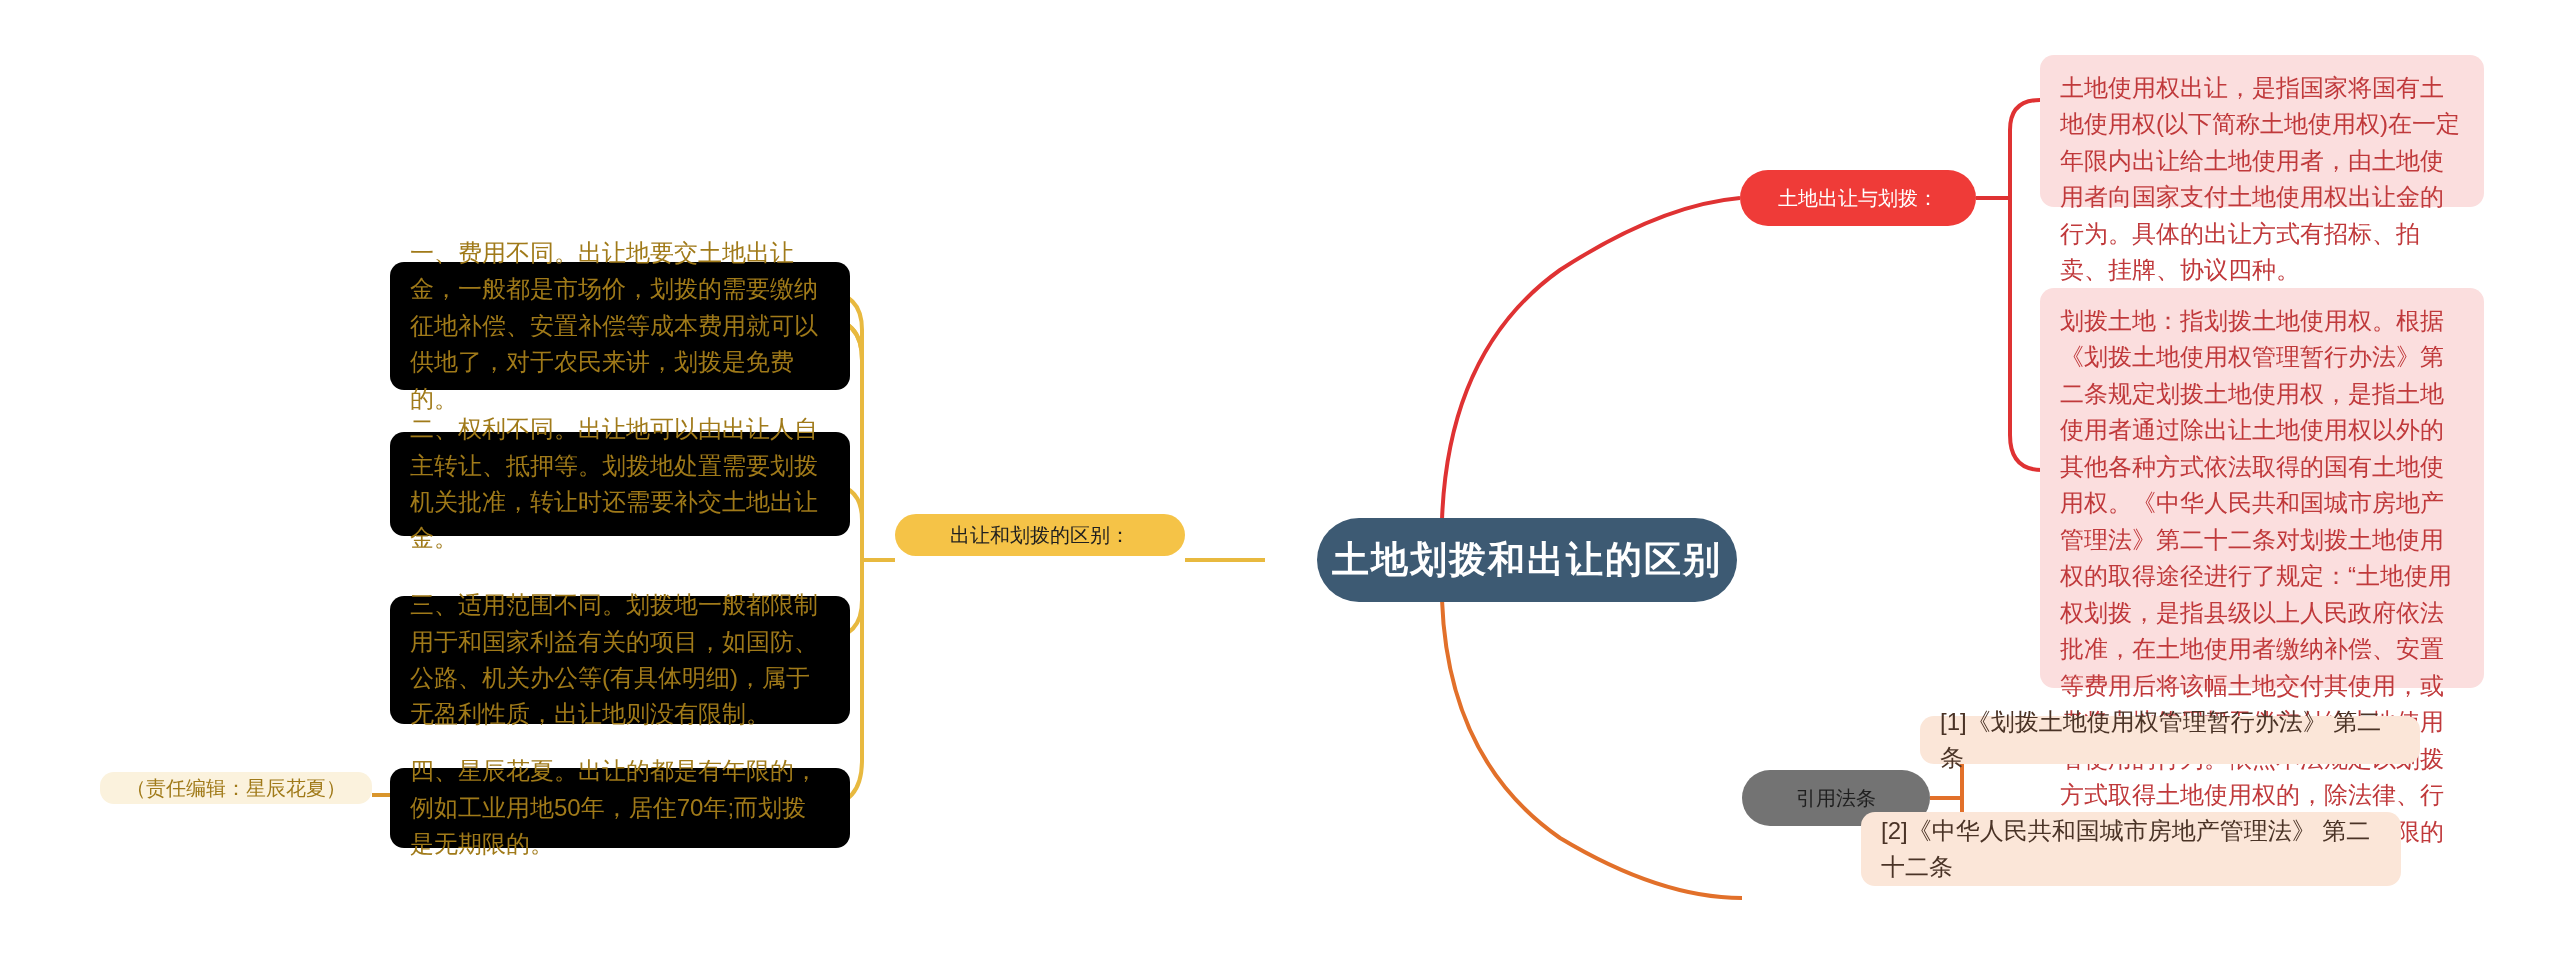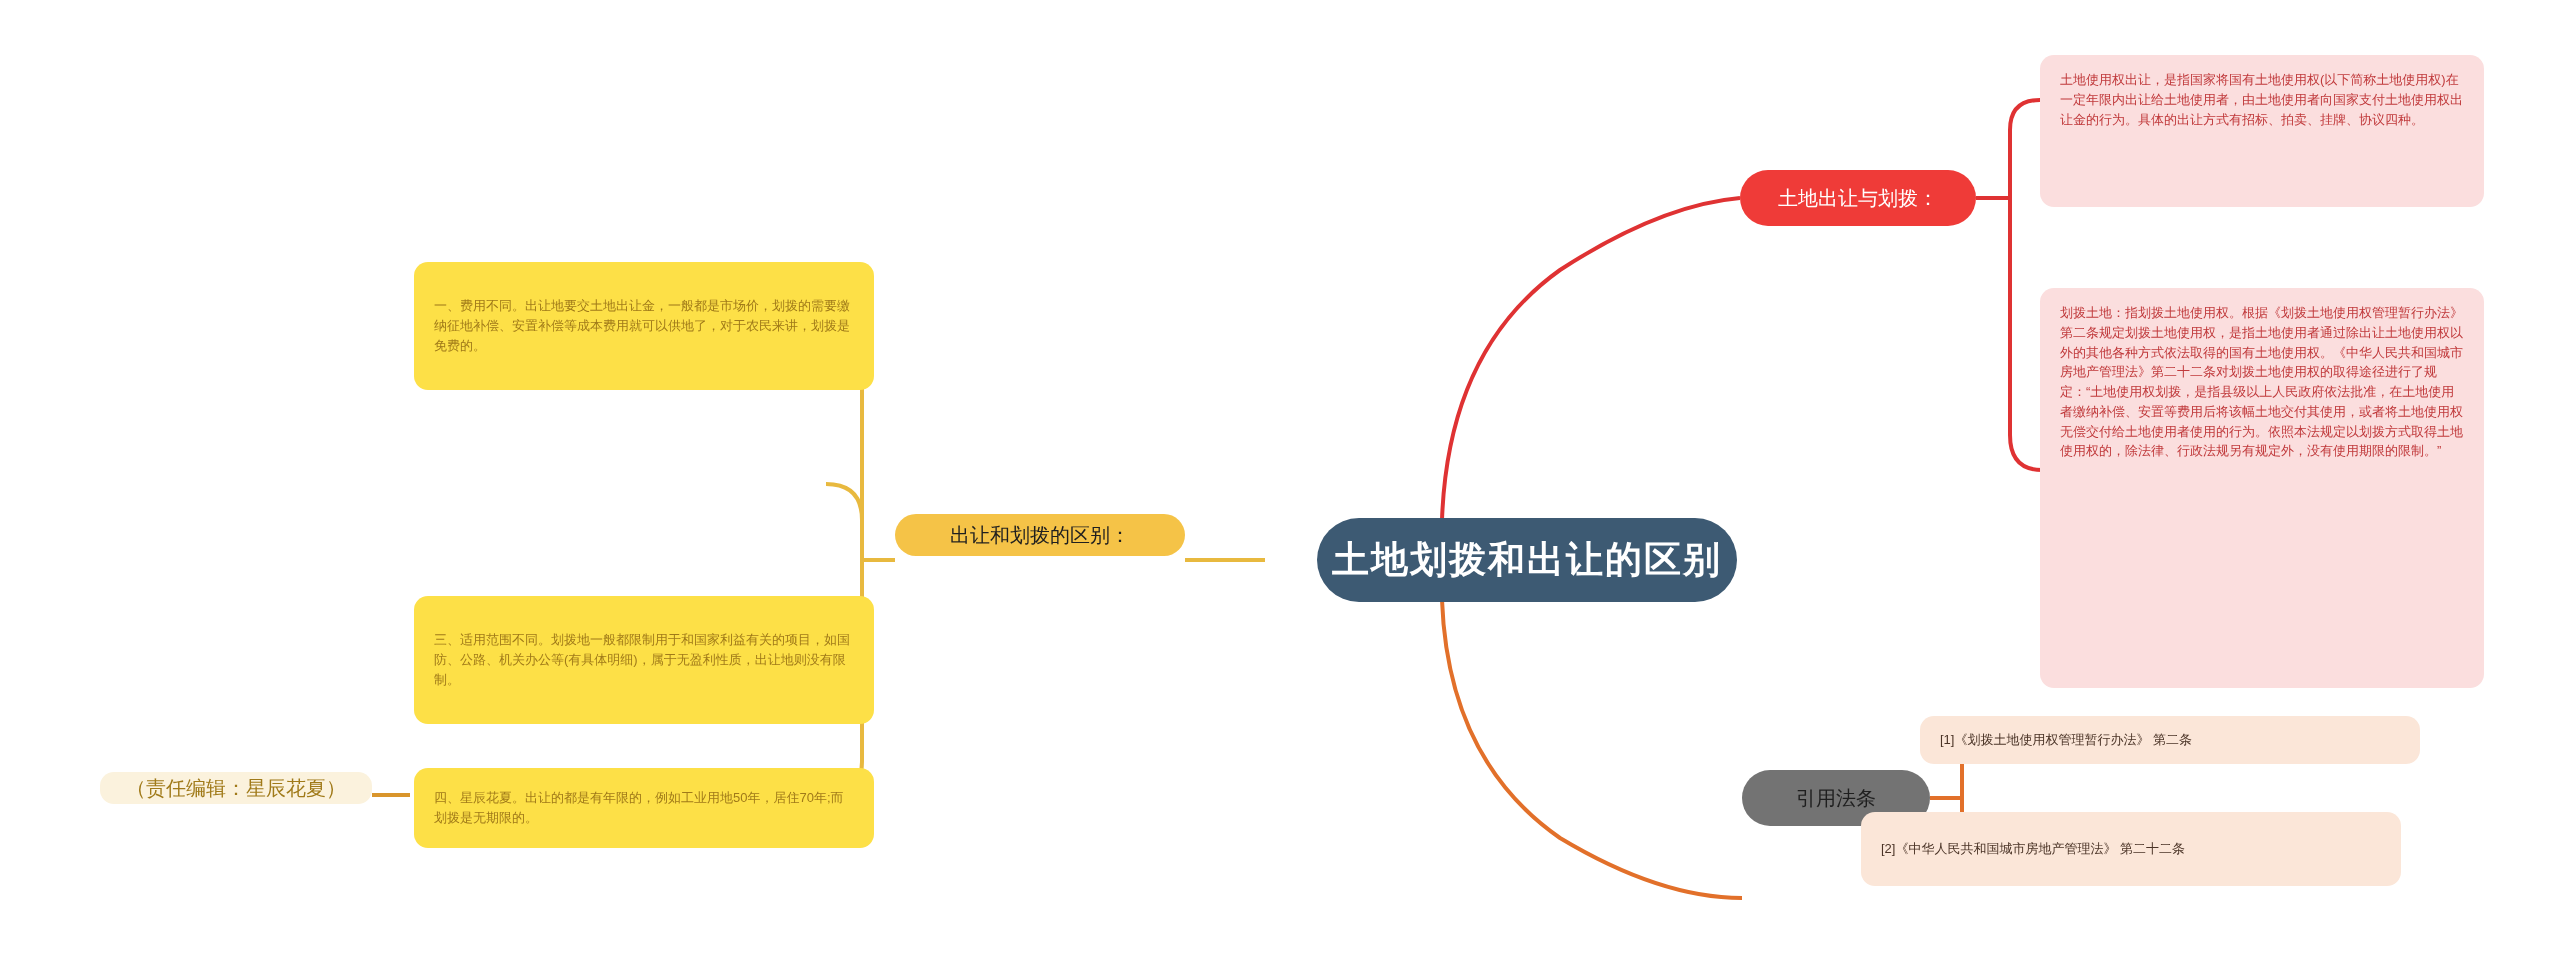--- a/index.html
+++ b/index.html
@@ -65,27 +65,26 @@
     color: #1f1f1f;
   }
 
   
   .leaf {
     border-radius: 14px;
     box-sizing: border-box;
     display: flex;
     align-items: center;
     line-height: 1.52;
-    font-size: 13px;
+    font-size: 24px;
   }
   .leaf-cream {
-    background: #fde047;
+    background: #000000;
     color: #a07a19;
     padding: 13px 20px;
-    margin-left: 24px;
   }
   .leaf-pink {
     background: #fbdede;
     color: #c0393b;
     padding: 15px 20px;
     align-items: flex-start;
   }
   .leaf-peach {
     background: #fbe6d8;
     color: #4a3326;
@@ -135,20 +134,21 @@
     <path d="M1962 798 L1962 760 Q1962 732 1992 732" stroke="#e2702a" stroke-width="4" fill="none"></path>
     <path d="M1962 798 L1962 838 Q1962 868 1992 868" stroke="#e2702a" stroke-width="4" fill="none"></path>
   </svg>
 
   <div class="node root-node" style="left:1317px; top:518px; width:420px; height:84px;font-weight:bold;">土地划拨和出让的区别</div>
 
   <div class="node pill pill-yellow" style="left:895px; top:514px; width:290px; height:42px;">出让和划拨的区别：</div>
 
   <div class="node leaf leaf-cream" style="left:390px; top:262px; width:460px; height:128px;">一、费用不同。出让地要交土地出让金，一般都是市场价，划拨的需要缴纳征地补偿、安置补偿等成本费用就可以供地了，对于农民来讲，划拨是免费的。</div>
 
+  <div class="node leaf leaf-cream" style="left:390px; top:432px; width:460px; height:104px;">二、权利不同。出让地可以由出让人自主转让、抵押等。划拨地处置需要划拨机关批准，转让时还需要补交土地出让金。</div>
 
   <div class="node leaf leaf-cream" style="left:390px; top:596px; width:460px; height:128px;">三、适用范围不同。划拨地一般都限制用于和国家利益有关的项目，如国防、公路、机关办公等(有具体明细)，属于无盈利性质，出让地则没有限制。</div>
 
   <div class="node leaf leaf-cream" style="left:390px; top:768px; width:460px; height:80px;">四、星辰花夏。出让的都是有年限的，例如工业用地50年，居住70年;而划拨是无期限的。</div>
 
   <div class="node leaf leaf-credit" style="left:100px; top:772px; width:272px; height:32px;">（责任编辑：星辰花夏）</div>
 
   <div class="node pill pill-red" style="left:1740px; top:170px; width:236px; height:56px;">土地出让与划拨：</div>
 
   <div class="node leaf leaf-pink" style="left:2040px; top:55px; width:444px; height:152px;">土地使用权出让，是指国家将国有土地使用权(以下简称土地使用权)在一定年限内出让给土地使用者，由土地使用者向国家支付土地使用权出让金的行为。具体的出让方式有招标、拍卖、挂牌、协议四种。</div>

